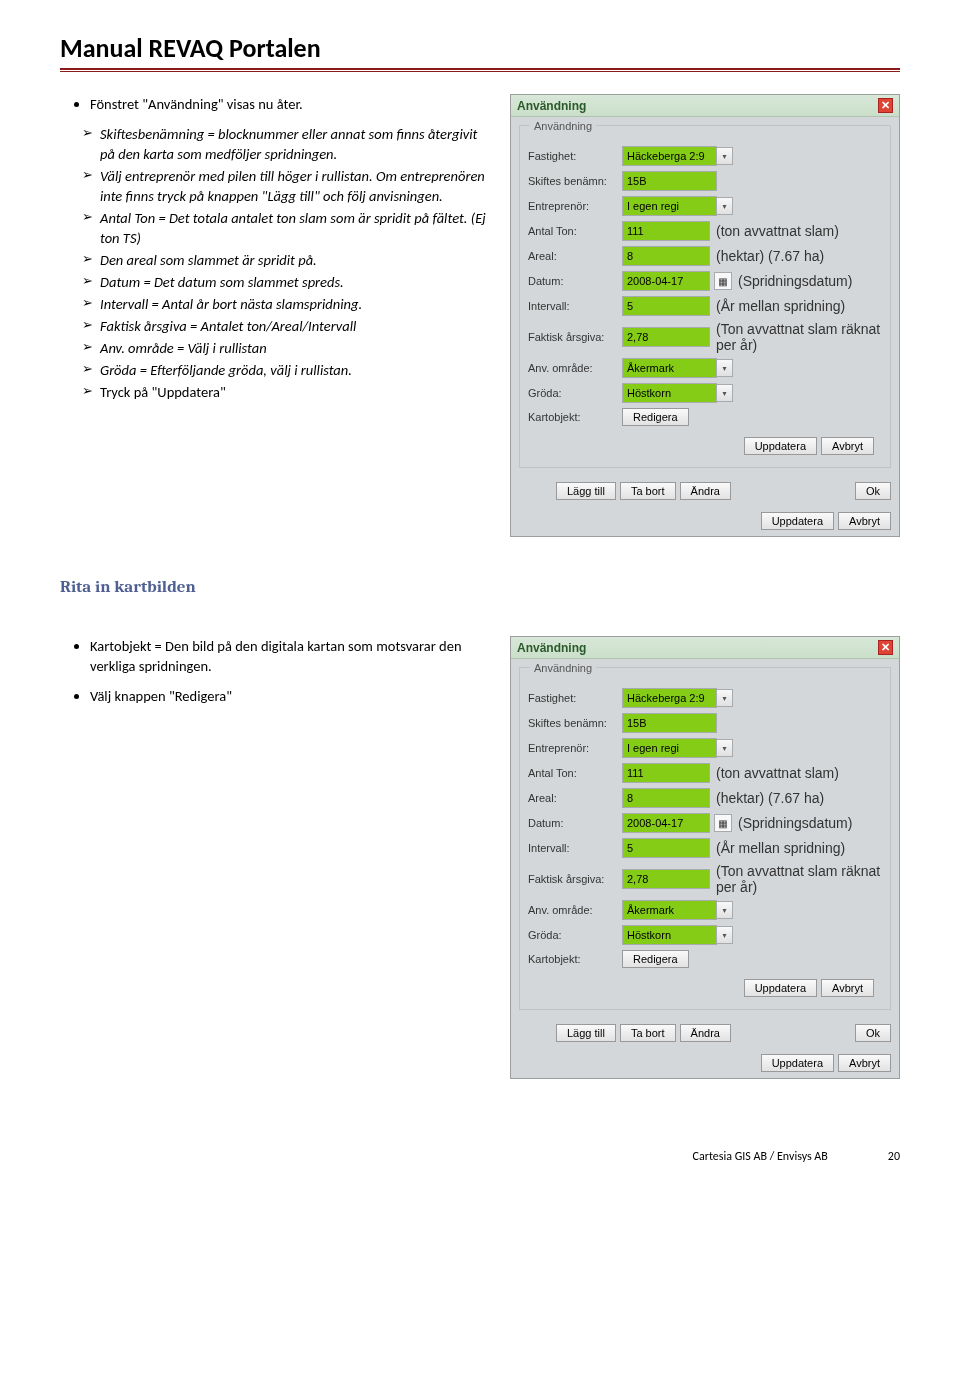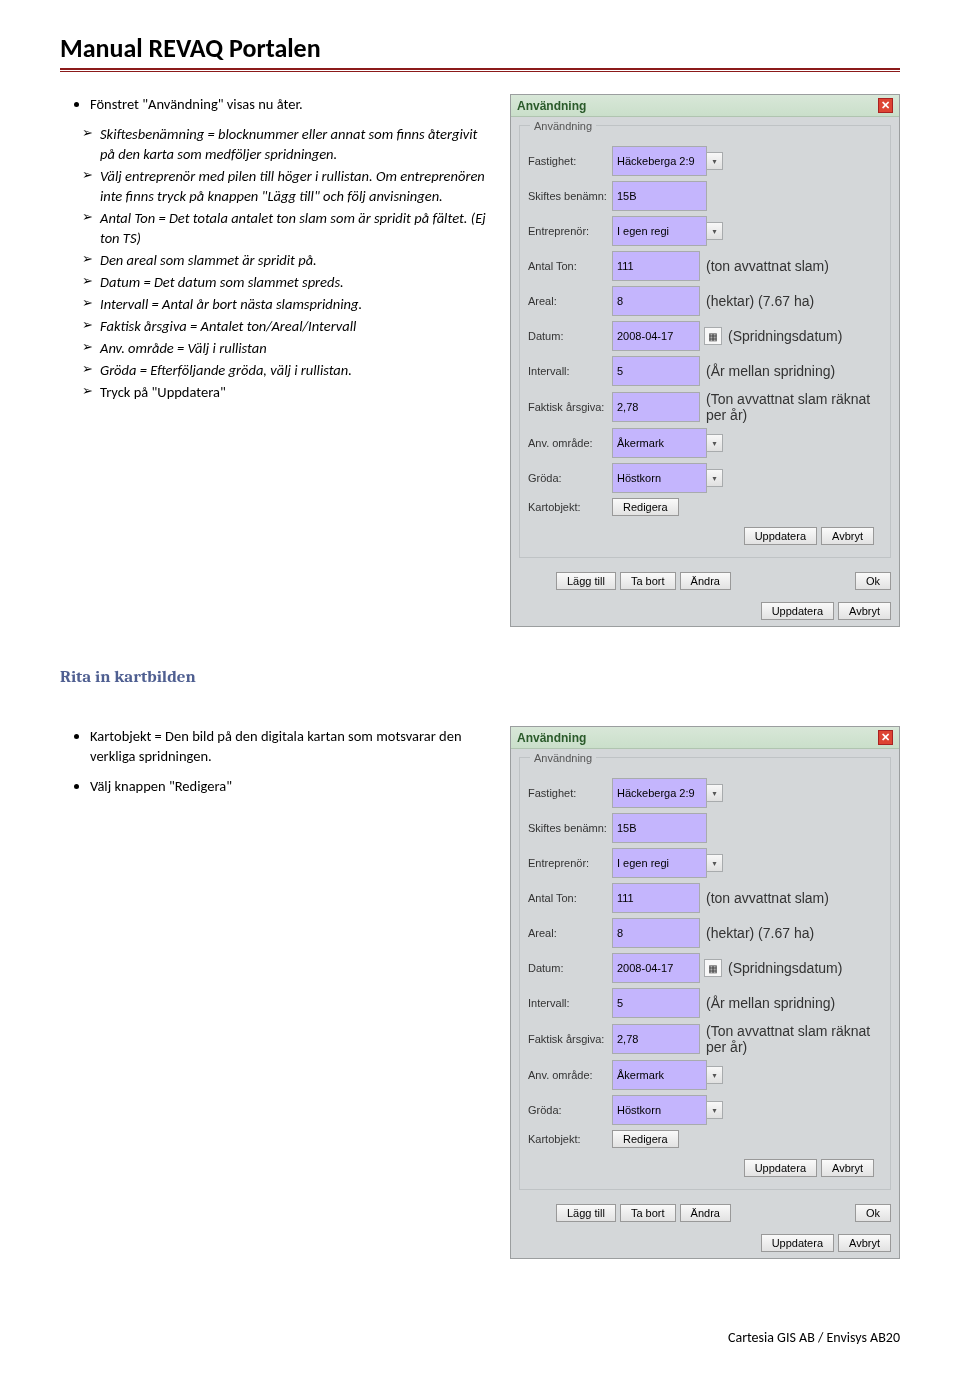--- a/index.html
+++ b/index.html
@@ -76,27 +76,27 @@
       background: #d4d7d9;
     }
     .legend {
       font-size: 11px; color: #555;
       background: #d4d7d9;
       padding: 0 4px;
       position: relative; top: -14px; left: 2px;
       display: inline-block; margin-bottom: -8px;
     }
     .form-row { display: flex; align-items: center; margin-bottom: 5px; }
-    .form-label { width: 84px; color: #333; flex-shrink: 0; }
+    .form-label { width: 94px; color: #333; flex-shrink: 0; }
     .form-input {
-      background: #c4b5fd;
+      background: #84cc16;
       border: 1px solid #a8abad;
       padding: 2px 4px;
       font-size: 11px;
-      height: 30px;
+      height: 20px;
       width: 88px;
       flex-shrink: 0;
     }
     .form-input.wide { width: 95px; }
     .form-suffix { font-size: 14px; color: #333; margin-left: 6px; }
     .dd-arrow {
       width: 16px; height: 18px;
       background: linear-gradient(#f8f8f8, #e0e0e0);
       border: 1px solid #a8abad; border-left: none;
       display: inline-flex; align-items: center; justify-content: center;
@@ -115,21 +115,22 @@
       border: 1px solid #999;
       padding: 2px 10px;
       font-size: 11px;
       cursor: pointer;
       font-family: inherit;
     }
     .button-row { display: flex; gap: 4px; justify-content: flex-end; padding: 6px 8px; margin-left: 45px; }
     .button-row.left-pad { padding-left: 0; justify-content: flex-start; }
     .footer {
       display: flex; justify-content: flex-end;
-      font-size: 14px; padding-top:30px;
+      font-size: 12px; padding-top:30px;
+      gap: 60px;
     }
   </style>
 </head>
 <body>
 
 <div class="header-title">Manual REVAQ Portalen</div>
 <div class="header-divider"></div>
 
 <div class="section">
   <div class="left-col">

